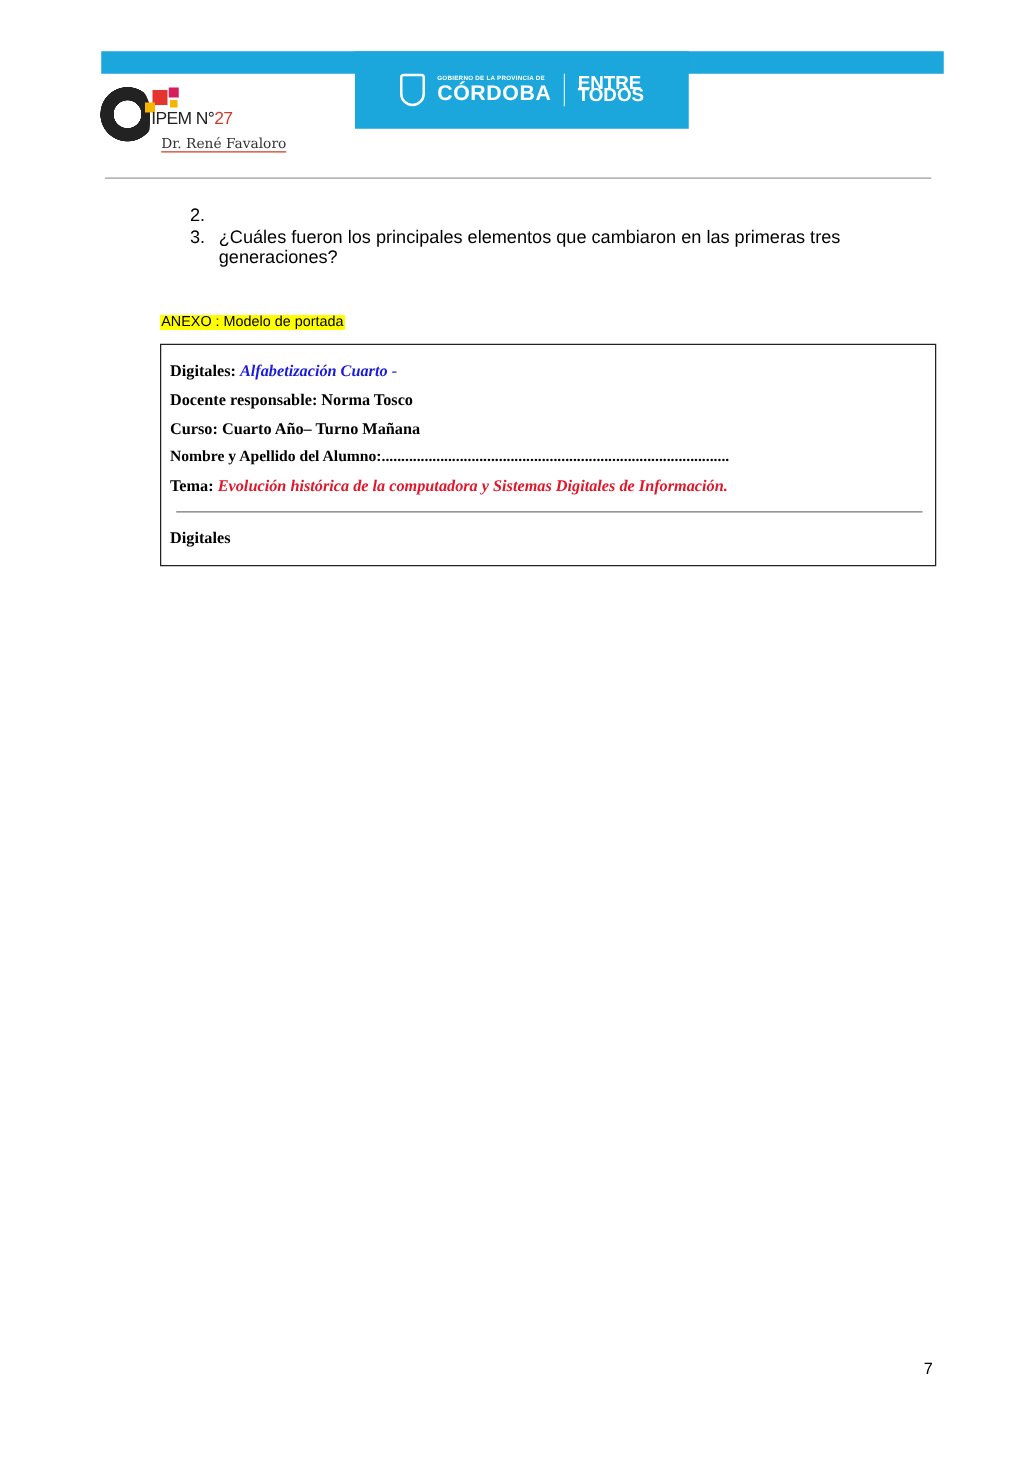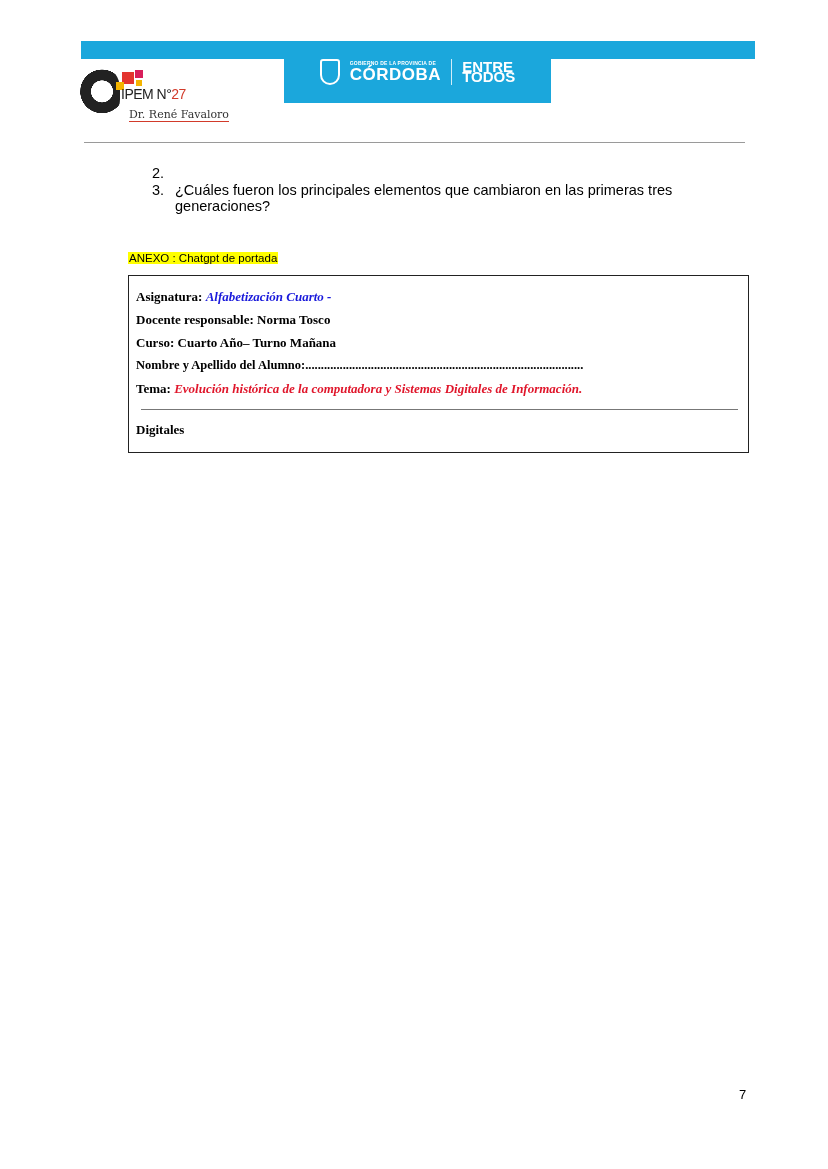--- a/index.html
+++ b/index.html
@@ -63,25 +63,25 @@
 <div class="questions">
   <div class="q">
     <span class="n">2.</span>
   </div>
   <div class="q">
     <span class="n">3.</span>
     <span>¿Cuáles fueron los principales elementos que cambiaron en las primeras tres generaciones?</span>
   </div>
 </div>
 
-<div class="anexo">ANEXO : Chatgpt de portada</div>
+<div class="anexo">ANEXO : Modelo de portada</div>
 
 <div class="card">
   <div class="row" style="top:13px;">
-    <span>Asignatura: </span><span class="blue">Alfabetización Cuarto -</span>
+    <span>Digitales: </span><span class="blue">Alfabetización Cuarto -</span>
   </div>
   <div class="row" style="top:36px;">Docente responsable: Norma Tosco</div>
   <div class="row" style="top:59px;">Curso: Cuarto Año– Turno Mañana</div>
   <div class="row" style="top:82px; font-size:12.5px;">Nombre y Apellido del Alumno:.........................................................................................</div>
   <div class="row" style="top:105px;">
     <span>Tema:  </span><span class="red">Evolución histórica de la computadora y Sistemas Digitales de Información.</span>
   </div>
   <div class="inner-rule"></div>
   <div class="row" style="top:146px;">Digitales</div>
 </div>

